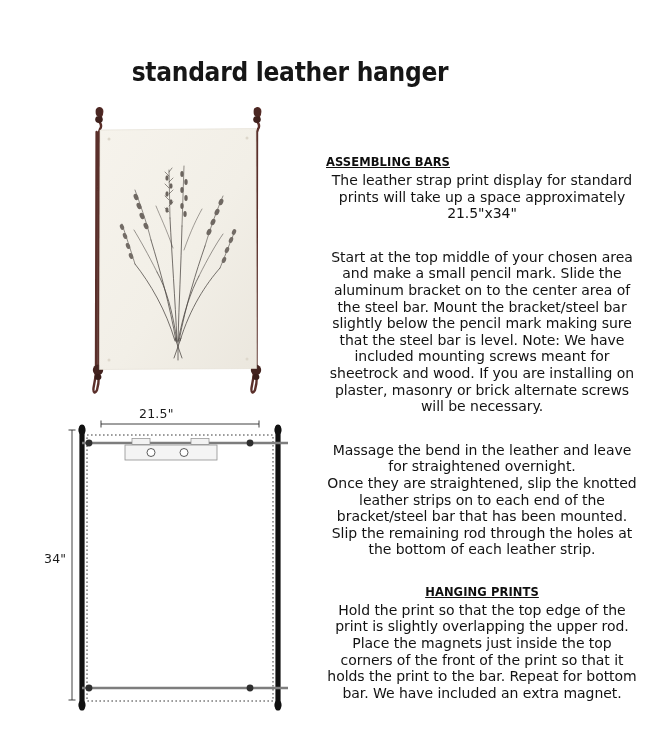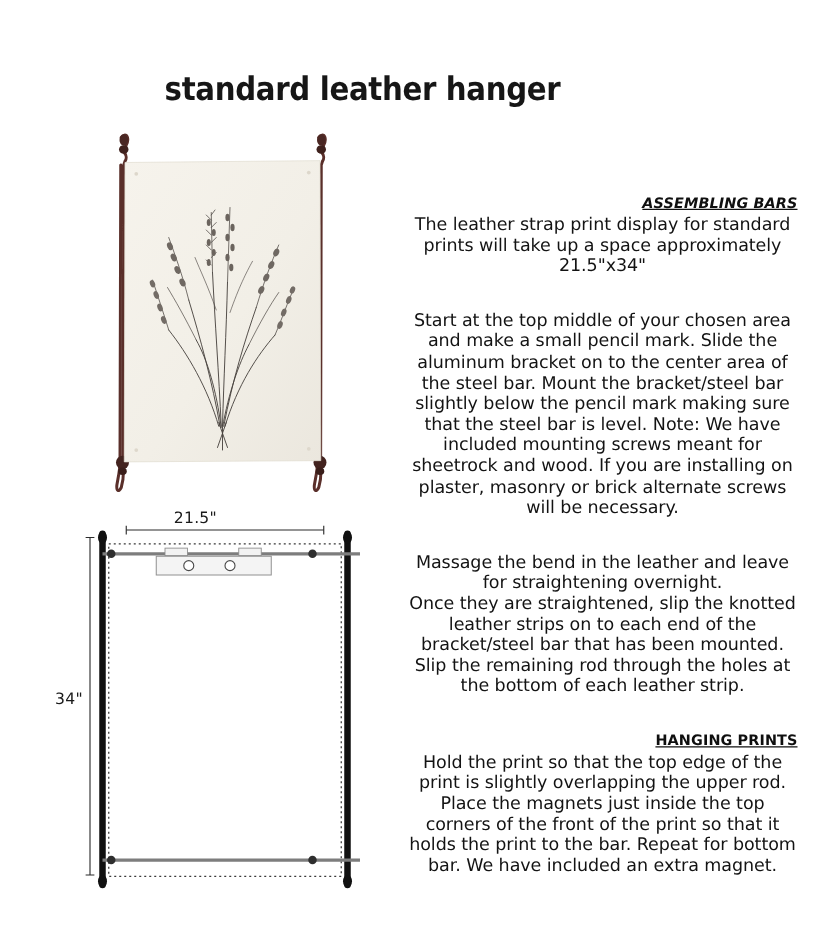--- a/index.html
+++ b/index.html
@@ -68,22 +68,22 @@
   .section { margin-bottom: 13px; }
   .section-heading {
     font-family: "DejaVu Sans", sans-serif;
     font-size: 11.5px;
     font-weight: 700;
     color: #0f0f0f;
     text-decoration: underline;
     letter-spacing: 0.1px;
     margin-bottom: 3px;
   }
-  .section-heading.centered { text-align: right; font-style: italic; }
-  .section-heading.left { text-align: right; }
+  .section-heading.centered { text-align: left; }
+  .section-heading.left { text-align: center; }
   .section-body {
     font-family: "DejaVu Sans", sans-serif;
     font-size: 14px;
     line-height: 16.6px;
     color: #131313;
     text-align: center;
     letter-spacing: -0.05px;
   }
   .gap-big { height: 14px; }
 </style>
@@ -263,21 +263,21 @@
 
     <div class="gap-big"></div>
 
     <div class="section">
       <div class="section-body">Start at the top middle of your chosen area and make a small pencil mark.  Slide the aluminum bracket on to the center area of the steel bar. Mount the bracket/steel bar slightly below the pencil mark making sure that the steel bar is level.  Note: We have included mounting screws meant for sheetrock and wood.  If you are installing on plaster, masonry or brick alternate screws will be necessary.</div>
     </div>
 
     <div class="gap-big"></div>
 
     <div class="section">
-      <div class="section-body">Massage the bend in the leather and leave for straightening overnight.</div>
+      <div class="section-body">Massage the bend in the leather and leave for straightened overnight.</div>
       <div class="section-body">Once they are straightened, slip the knotted leather strips on to each end of the bracket/steel bar that has been mounted.  Slip the remaining rod through the holes at the bottom of each leather strip.</div>
     </div>
 
     <div class="gap-big"></div>
 
     <div class="section">
       <div class="section-heading left">HANGING PRINTS</div>
       <div class="section-body">Hold the print so that the top edge of the print is slightly overlapping the upper rod.  Place the magnets just inside the top corners of the front of the print so that it holds the print to the bar.  Repeat for bottom bar.  We have included an extra magnet.</div>
     </div>
 

